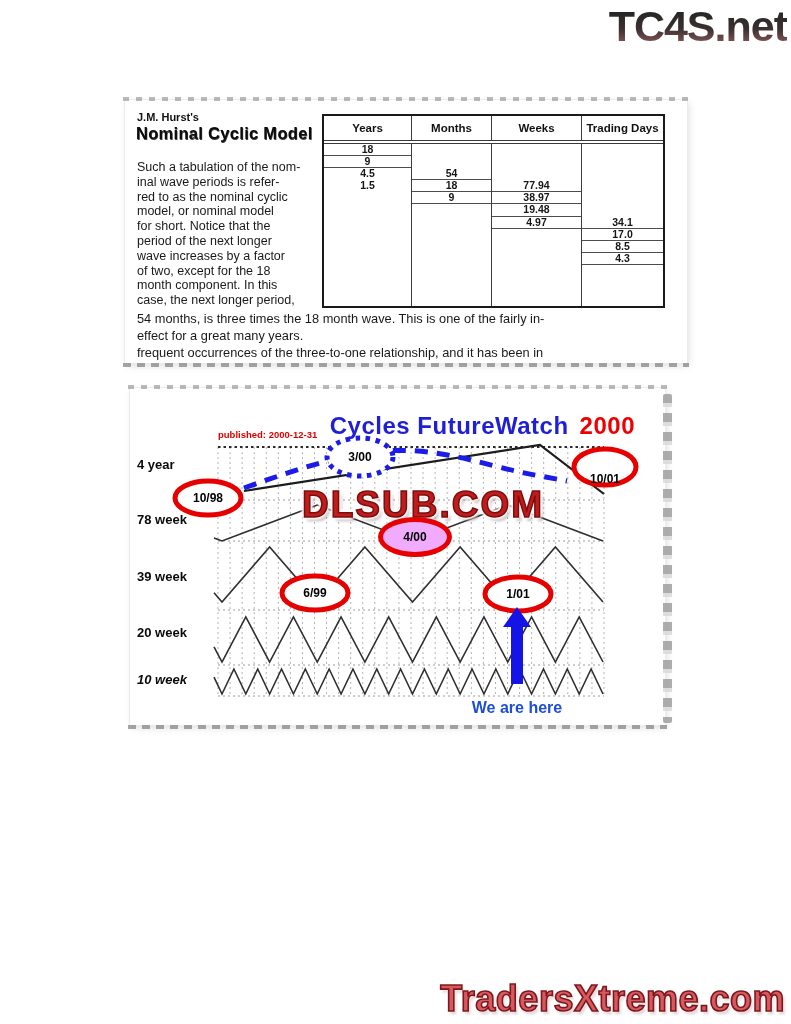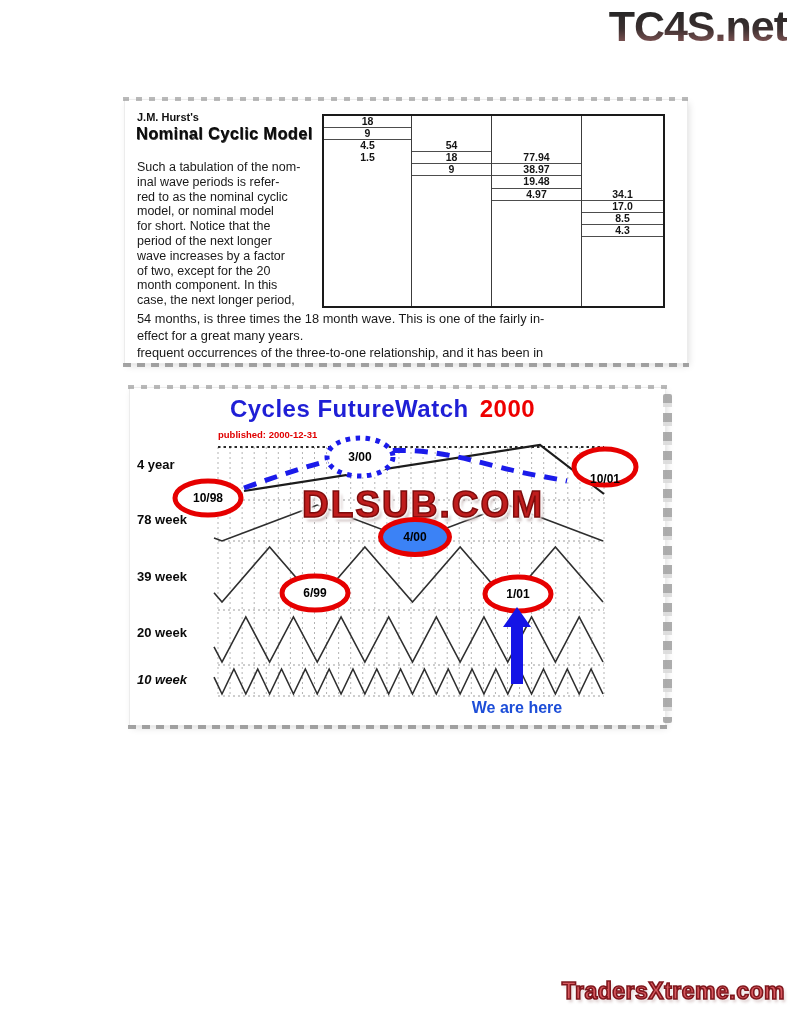--- a/index.html
+++ b/index.html
@@ -6,21 +6,21 @@
   #page{position:relative;width:791px;height:1024px;background:#fff;overflow:hidden;
         font-family:"Liberation Sans",sans-serif;}
 
   
   #tc4s-logo{position:absolute;top:2px;right:4px;font-size:43px;font-weight:900;
     letter-spacing:-1px;color:#4a3838;z-index:9;}
   @supports (-webkit-background-clip:text){
     #tc4s-logo{background:linear-gradient(180deg,#262626 20%,#3c3030 55%,#7c5252 82%,#946a6a 95%);
       -webkit-background-clip:text;background-clip:text;color:transparent;}
   }
-  #tx-logo{position:absolute;top:978px;right:6px;font-size:23px;font-weight:900;
+  #tx-logo{position:absolute;top:978px;right:6px;font-size:36px;font-weight:900;
     color:#d5595f;-webkit-text-stroke:1.6px #7e151b;letter-spacing:0.5px;
     text-shadow:0 0 2px #fff,0 0 3px #fff,0 0 5px #fff,2px 3px 3px rgba(90,20,20,.25);z-index:9;}
 
   
   .paper{position:absolute;background:#fff;box-shadow:0 0 0 1px #ececec,2px 3px 7px rgba(0,0,0,.13);}
   .paper::before,.paper::after{content:"";position:absolute;left:-2px;right:-2px;height:4px;
     background:repeating-linear-gradient(90deg,rgba(148,148,148,.65) 0 6px,rgba(255,255,255,0) 6px 13px);}
   .paper::before{top:-3px;}
   .paper::after{bottom:-4px;background:repeating-linear-gradient(90deg,rgba(128,128,128,.7) 0 8px,rgba(255,255,255,0) 8px 14px);}
   #panel-doc{left:125px;top:100px;width:562px;height:263px;}
@@ -47,37 +47,37 @@
   #hurst-table .vrow.filler{flex:1;}
   #hurst-table .cell{font-size:10.5px;font-weight:600;color:#151515;text-align:center;
     line-height:11.5px;box-sizing:border-box;}
   #hurst-table .c0{width:88px;border-right:1px solid #3c3c3c;}
   #hurst-table .c1{width:80px;border-right:1px solid #3c3c3c;}
   #hurst-table .c2{width:90px;border-right:1px solid #3c3c3c;}
   #hurst-table .c3{width:81px;}
   #hurst-table .u{box-shadow:inset 0 -1px 0 #4d4d4d;}
 
   
-  #chart-title{position:absolute;left:0;right:30px;top:7px;text-align:center;z-index:4;
+  #chart-title{position:absolute;left:0;right:30px;top:24px;text-align:right;z-index:4;
     font-size:24px;font-weight:900;letter-spacing:.5px;}
   #chart-title .blue{color:#1f1fd6;}
   #chart-title .red{color:#ee0000;margin-left:11px;}
   #chart-published{position:absolute;left:88px;top:41px;font-size:9.5px;font-weight:700;
     color:#e00000;z-index:4;}
   .row-label{position:absolute;left:7px;width:80px;font-size:13px;font-weight:800;color:#0a0a0a;z-index:4;}
   #cycles-svg{position:absolute;left:0;top:0;z-index:1;}
   .ann-label{position:absolute;transform:translate(-50%,-50%);font-size:12px;font-weight:800;
     color:#000;z-index:5;white-space:nowrap;}
   #watermark{position:absolute;left:118px;top:96px;width:296px;height:52px;z-index:6;
     text-align:right;font-size:37px;font-weight:900;letter-spacing:2px;color:#bf1d1d;
     -webkit-text-stroke:1.5px #7d0b0b;
     text-shadow:0 0 2px #fff,0 0 3px #fff,2px 2px 3px #fff,-2px -2px 3px #fff,
       2px -2px 3px #fff,-2px 2px 3px #fff,3px 4px 3px rgba(60,0,0,.3);}
   #ellipse-4-00{position:absolute;left:248px;top:129px;width:64px;height:30px;z-index:7;
-    background:#3b82f6;border:5px solid #e60000;border-radius:50%;
+    background:#f0abfc;border:5px solid #e60000;border-radius:50%;
     display:flex;align-items:center;justify-content:center;}
   #ellipse-4-00 .lbl{font-size:12px;font-weight:800;color:#000;}
   #we-are-here{position:absolute;left:387px;top:320px;transform:translate(-50%,-50%);
     font-size:16px;font-weight:700;color:#1d4ed8;z-index:5;white-space:nowrap;}
 </style>
 </head>
 <body>
 
 <div id="page">
 
@@ -87,25 +87,31 @@
     <div id="hurst-byline">J.M. Hurst's</div>
     <div id="hurst-title">Nominal Cyclic Model</div>
     <div id="hurst-body">
         <div class="tline">Such a tabulation of the nom-</div>
         <div class="tline">inal wave periods is refer-</div>
         <div class="tline">red to as the nominal cyclic</div>
         <div class="tline">model, or nominal model</div>
         <div class="tline">for short.  Notice that the</div>
         <div class="tline">period of the next longer</div>
         <div class="tline">wave increases by a factor</div>
-        <div class="tline">of two, except for the 20</div>
+        <div class="tline">of two, except for the 18</div>
         <div class="tline">month component.  In this</div>
         <div class="tline">case, the next longer period,</div>
       </div>
     <div id="hurst-table">
+        <div class="hrow">
+          <div class="hcell c0">Years</div>
+          <div class="hcell c1">Months</div>
+          <div class="hcell c2">Weeks</div>
+          <div class="hcell c3">Trading Days</div>
+        </div>
         <div class="vrow">
           <div class="cell c0 u">18</div>
           <div class="cell c1"></div>
           <div class="cell c2"></div>
           <div class="cell c3"></div>
         </div>
         <div class="vrow">
           <div class="cell c0 u">9</div>
           <div class="cell c1"></div>
           <div class="cell c2"></div>

